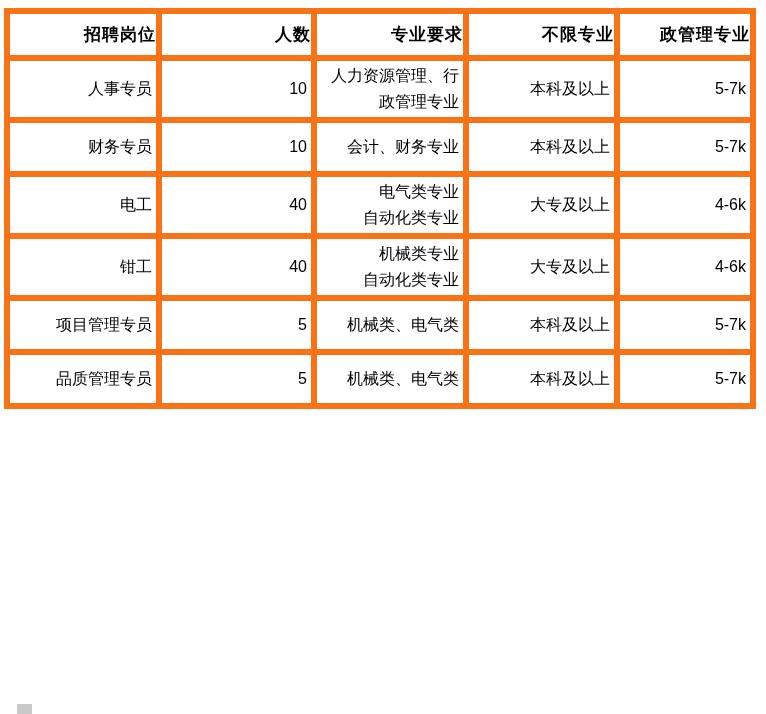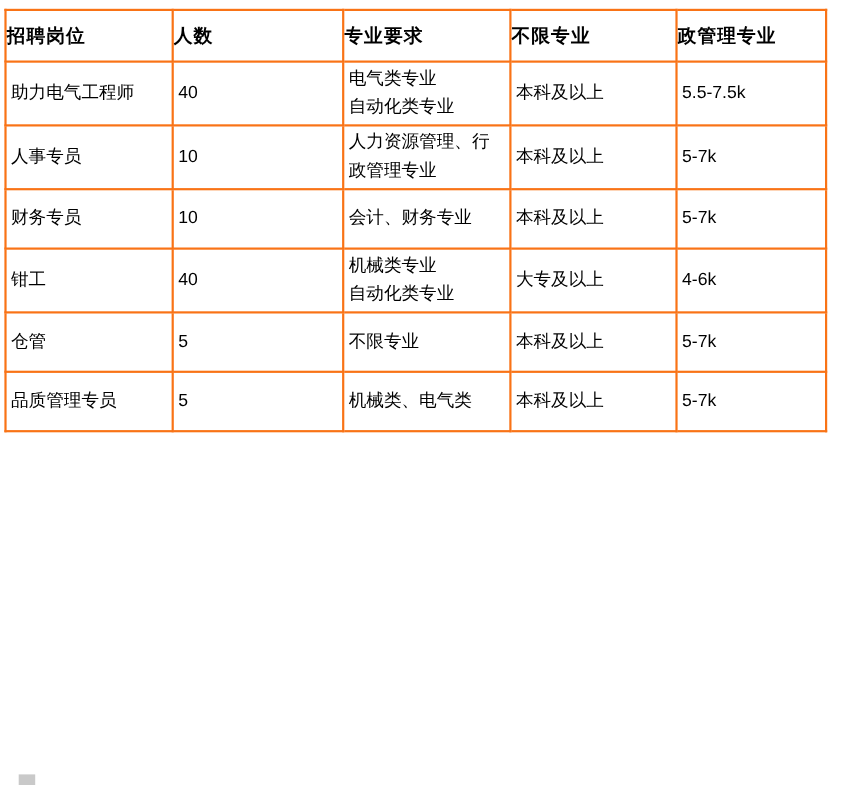--- a/index.html
+++ b/index.html
@@ -18,22 +18,22 @@
     position: absolute;
     left: 4px;
     top: 8px;
     width: 746px;
     border-collapse: collapse;
     table-layout: fixed;
     background: #ffffff;
   }
   table.recruit th,
   table.recruit td {
-    border: 2px solid #f97316;
-    text-align: left;
+    border: 6px solid #f97316;
+    text-align: right;
     vertical-align: middle;
     overflow: hidden;
   }
   table.recruit th {
     height: 47px;
     font-size: 17px;
     font-weight: bold;
     letter-spacing: 1px;
   }
   table.recruit td {
@@ -72,66 +72,66 @@
     <tr>
       <th>招聘岗位</th>
       <th>人数</th>
       <th>专业要求</th>
       <th>不限专业</th>
       <th>政管理专业</th>
     </tr>
   </thead>
   <tbody id="table-body">
 
-  <tr>
-    <td>助力电气工程师</td>
-    <td>40</td>
-    <td>电气类专业
-自动化类专业</td>
-    <td>本科及以上</td>
-    <td>5.5-7.5k</td>
-  </tr>
 
   <tr>
     <td>人事专员</td>
     <td>10</td>
     <td>人力资源管理、行
 政管理专业</td>
     <td>本科及以上</td>
     <td>5-7k</td>
   </tr>
 
 
   <tr>
     <td>财务专员</td>
     <td>10</td>
     <td>会计、财务专业</td>
     <td>本科及以上</td>
     <td>5-7k</td>
   </tr>
 
+  <tr>
+    <td>电工</td>
+    <td>40</td>
+    <td>电气类专业
+自动化类专业</td>
+    <td>大专及以上</td>
+    <td>4-6k</td>
+  </tr>
 
   <tr>
     <td>钳工</td>
     <td>40</td>
     <td>机械类专业
 自动化类专业</td>
     <td>大专及以上</td>
     <td>4-6k</td>
   </tr>
 
 
-
   <tr>
-    <td>仓管</td>
+    <td>项目管理专员</td>
     <td>5</td>
-    <td>不限专业</td>
+    <td>机械类、电气类</td>
     <td>本科及以上</td>
     <td>5-7k</td>
   </tr>
+
 
   <tr>
     <td>品质管理专员</td>
     <td>5</td>
     <td>机械类、电气类</td>
     <td>本科及以上</td>
     <td>5-7k</td>
   </tr>
 </tbody>
 </table>

